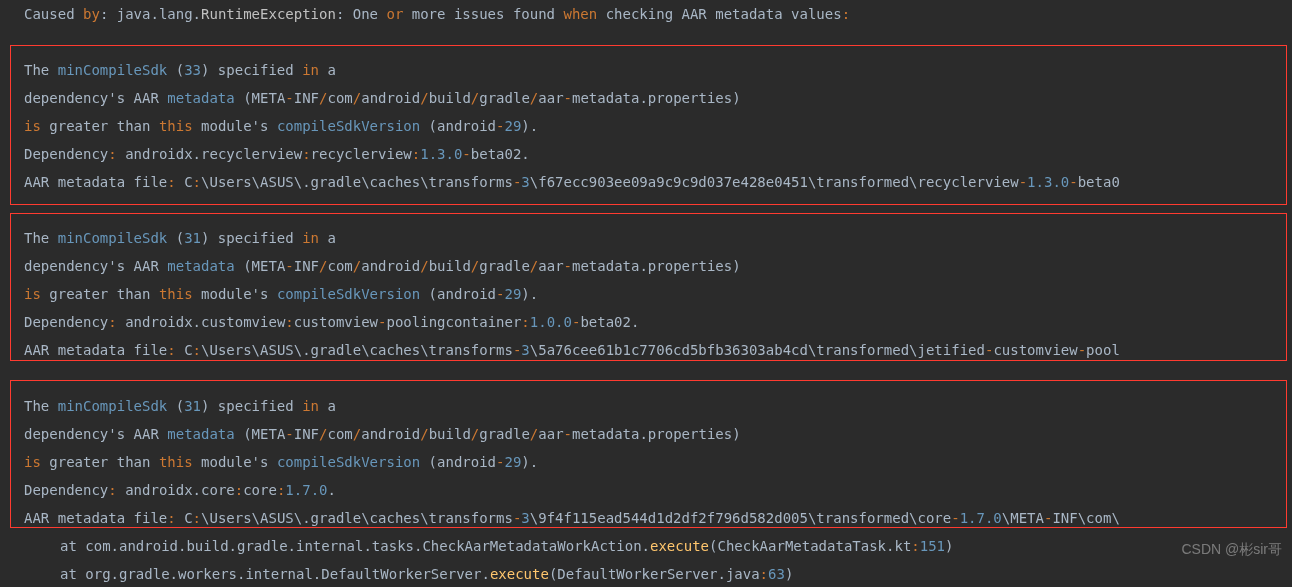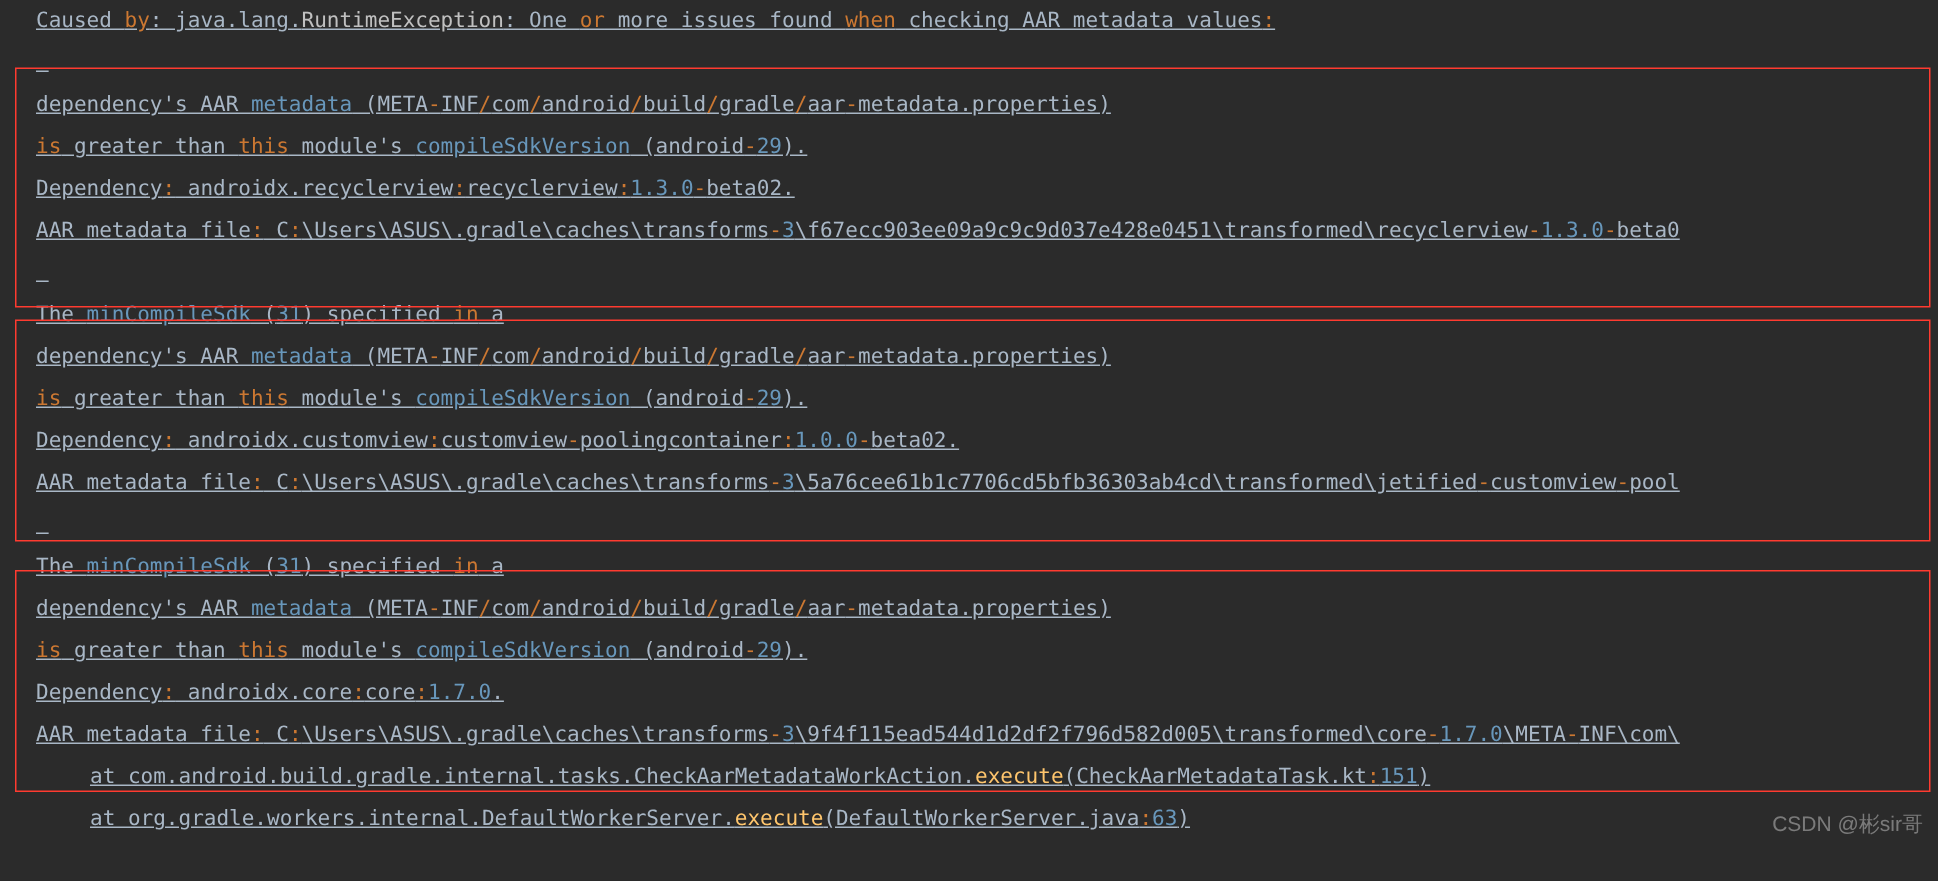--- a/index.html
+++ b/index.html
@@ -12,21 +12,20 @@
     color: #a9b7c6;
     width: 1292px;
     overflow: hidden;
   }
   .view {
     width: 1292px;
     height: 587px;
     position: relative;
     overflow: hidden;
     white-space: nowrap;
-    text-decoration: underline;
   }
   .line {
     padding-left: 24px;
     height: 28px;
   }
   .indent {
     padding-left: 60px;
   }
   .box {
     position: absolute;
@@ -42,20 +41,21 @@
     font-size: 14px;
     pointer-events: none;
   }
 </style>
 </head>
 <body>
 
 <div class="view" id="view">
     <div class="line"><span style="color: rgb(169, 183, 198);">Caused </span><span style="color: rgb(204, 120, 50);">by</span><span style="color: rgb(169, 183, 198);">: java.lang.</span><span style="color: rgb(192, 192, 192);">RuntimeException</span><span style="color: rgb(169, 183, 198);">: One </span><span style="color: rgb(204, 120, 50);">or</span><span style="color: rgb(169, 183, 198);"> more issues found </span><span style="color: rgb(204, 120, 50);">when</span><span style="color: rgb(169, 183, 198);"> checking AAR metadata values</span><span style="color: rgb(204, 120, 50);">:</span></div>
     <div class="line">&nbsp;</div>
+    <div class="line"><span style="color: rgb(169, 183, 198);">The </span><span style="color: rgb(104, 151, 187);">minCompileSdk</span><span style="color: rgb(169, 183, 198);"> (</span><span style="color: rgb(104, 151, 187);">33</span><span style="color: rgb(169, 183, 198);">) specified </span><span style="color: rgb(204, 120, 50);">in</span><span style="color: rgb(169, 183, 198);"> a</span></div>
     <div class="line"><span style="color: rgb(169, 183, 198);">dependency's AAR </span><span style="color: rgb(104, 151, 187);">metadata</span><span style="color: rgb(169, 183, 198);"> (META</span><span style="color: rgb(204, 120, 50);">-</span><span style="color: rgb(169, 183, 198);">INF</span><span style="color: rgb(204, 120, 50);">/</span><span style="color: rgb(169, 183, 198);">com</span><span style="color: rgb(204, 120, 50);">/</span><span style="color: rgb(169, 183, 198);">android</span><span style="color: rgb(204, 120, 50);">/</span><span style="color: rgb(169, 183, 198);">build</span><span style="color: rgb(204, 120, 50);">/</span><span style="color: rgb(169, 183, 198);">gradle</span><span style="color: rgb(204, 120, 50);">/</span><span style="color: rgb(169, 183, 198);">aar</span><span style="color: rgb(204, 120, 50);">-</span><span style="color: rgb(169, 183, 198);">metadata.properties)</span></div>
     <div class="line"><span style="color: rgb(204, 120, 50);">is</span><span style="color: rgb(169, 183, 198);"> greater than </span><span style="color: rgb(204, 120, 50);">this</span><span style="color: rgb(169, 183, 198);"> module's </span><span style="color: rgb(104, 151, 187);">compileSdkVersion</span><span style="color: rgb(169, 183, 198);"> (android</span><span style="color: rgb(204, 120, 50);">-</span><span style="color: rgb(104, 151, 187);">29</span><span style="color: rgb(169, 183, 198);">).</span></div>
     <div class="line"><span style="color: rgb(169, 183, 198);">Dependency</span><span style="color: rgb(204, 120, 50);">:</span><span style="color: rgb(169, 183, 198);"> androidx.recyclerview</span><span style="color: rgb(204, 120, 50);">:</span><span style="color: rgb(169, 183, 198);">recyclerview</span><span style="color: rgb(204, 120, 50);">:</span><span style="color: rgb(104, 151, 187);">1.3.0</span><span style="color: rgb(204, 120, 50);">-</span><span style="color: rgb(169, 183, 198);">beta02.</span></div>
     <div class="line"><span style="color: rgb(169, 183, 198);">AAR metadata file</span><span style="color: rgb(204, 120, 50);">:</span><span style="color: rgb(169, 183, 198);"> C</span><span style="color: rgb(204, 120, 50);">:</span><span style="color: rgb(169, 183, 198);">\Users\ASUS\.gradle\caches\transforms</span><span style="color: rgb(204, 120, 50);">-</span><span style="color: rgb(104, 151, 187);">3</span><span style="color: rgb(169, 183, 198);">\f67ecc903ee09a9c9c9d037e428e0451\transformed\recyclerview</span><span style="color: rgb(204, 120, 50);">-</span><span style="color: rgb(104, 151, 187);">1.3.0</span><span style="color: rgb(204, 120, 50);">-</span><span style="color: rgb(169, 183, 198);">beta0</span></div>
     <div class="line">&nbsp;</div>
     <div class="line"><span style="color: rgb(169, 183, 198);">The </span><span style="color: rgb(104, 151, 187);">minCompileSdk</span><span style="color: rgb(169, 183, 198);"> (</span><span style="color: rgb(104, 151, 187);">31</span><span style="color: rgb(169, 183, 198);">) specified </span><span style="color: rgb(204, 120, 50);">in</span><span style="color: rgb(169, 183, 198);"> a</span></div>
     <div class="line"><span style="color: rgb(169, 183, 198);">dependency's AAR </span><span style="color: rgb(104, 151, 187);">metadata</span><span style="color: rgb(169, 183, 198);"> (META</span><span style="color: rgb(204, 120, 50);">-</span><span style="color: rgb(169, 183, 198);">INF</span><span style="color: rgb(204, 120, 50);">/</span><span style="color: rgb(169, 183, 198);">com</span><span style="color: rgb(204, 120, 50);">/</span><span style="color: rgb(169, 183, 198);">android</span><span style="color: rgb(204, 120, 50);">/</span><span style="color: rgb(169, 183, 198);">build</span><span style="color: rgb(204, 120, 50);">/</span><span style="color: rgb(169, 183, 198);">gradle</span><span style="color: rgb(204, 120, 50);">/</span><span style="color: rgb(169, 183, 198);">aar</span><span style="color: rgb(204, 120, 50);">-</span><span style="color: rgb(169, 183, 198);">metadata.properties)</span></div>
     <div class="line"><span style="color: rgb(204, 120, 50);">is</span><span style="color: rgb(169, 183, 198);"> greater than </span><span style="color: rgb(204, 120, 50);">this</span><span style="color: rgb(169, 183, 198);"> module's </span><span style="color: rgb(104, 151, 187);">compileSdkVersion</span><span style="color: rgb(169, 183, 198);"> (android</span><span style="color: rgb(204, 120, 50);">-</span><span style="color: rgb(104, 151, 187);">29</span><span style="color: rgb(169, 183, 198);">).</span></div>
     <div class="line"><span style="color: rgb(169, 183, 198);">Dependency</span><span style="color: rgb(204, 120, 50);">:</span><span style="color: rgb(169, 183, 198);"> androidx.customview</span><span style="color: rgb(204, 120, 50);">:</span><span style="color: rgb(169, 183, 198);">customview</span><span style="color: rgb(204, 120, 50);">-</span><span style="color: rgb(169, 183, 198);">poolingcontainer</span><span style="color: rgb(204, 120, 50);">:</span><span style="color: rgb(104, 151, 187);">1.0.0</span><span style="color: rgb(204, 120, 50);">-</span><span style="color: rgb(169, 183, 198);">beta02.</span></div>
     <div class="line"><span style="color: rgb(169, 183, 198);">AAR metadata file</span><span style="color: rgb(204, 120, 50);">:</span><span style="color: rgb(169, 183, 198);"> C</span><span style="color: rgb(204, 120, 50);">:</span><span style="color: rgb(169, 183, 198);">\Users\ASUS\.gradle\caches\transforms</span><span style="color: rgb(204, 120, 50);">-</span><span style="color: rgb(104, 151, 187);">3</span><span style="color: rgb(169, 183, 198);">\5a76cee61b1c7706cd5bfb36303ab4cd\transformed\jetified</span><span style="color: rgb(204, 120, 50);">-</span><span style="color: rgb(169, 183, 198);">customview</span><span style="color: rgb(204, 120, 50);">-</span><span style="color: rgb(169, 183, 198);">pool</span></div>

